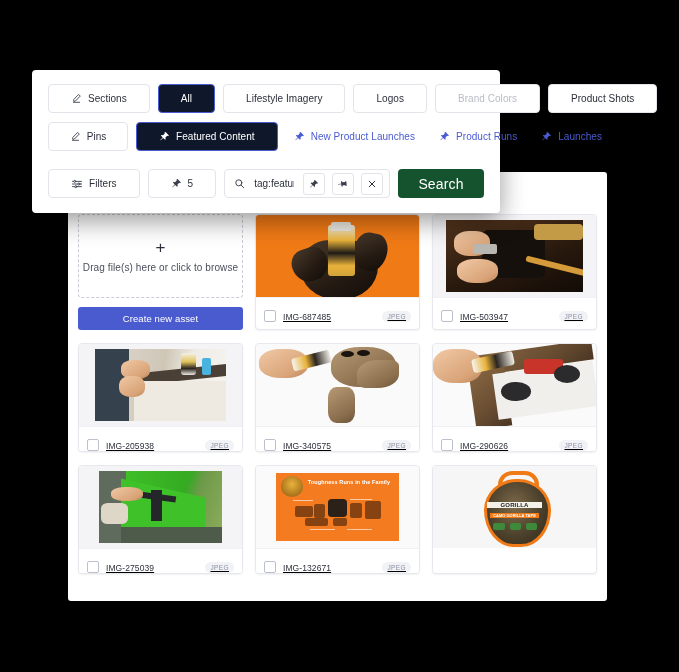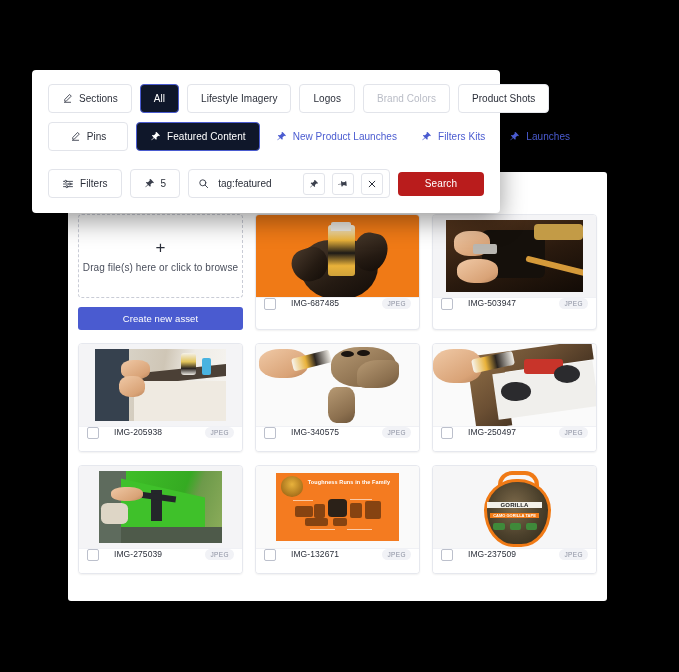--- a/index.html
+++ b/index.html
@@ -95,25 +95,26 @@
   }
   .thumb {
     height: 82px;
     position: relative;
     overflow: hidden;
     background: #f3f4f7;
   }
   .card-foot {
     height: 24px;
     display: flex;
-    align-items: flex-start;
+    align-items: flex-end;
     padding: 0 8px;
-    gap: 15px;
+    gap: 7px;
     background: #fff;
     border-top: 1px solid #f0f1f5;
+    text-decoration: underline;
   }
   .chk {
     width: 10px; height: 10px;
     border: 1px solid #bcc0cc;
     border-radius: 2px;
     background: #fff;
     flex: 0 0 auto;
   }
   .card-name {
     font-size: 8.5px;
@@ -208,21 +209,21 @@
     flex-direction: column;
     gap: 9px;
   }
   .row { display: flex; align-items: center; gap: 8px; }
 
   .pill {
     border: 1px solid #e2e4ea;
     background: #ffffff;
     border-radius: 4px;
     height: 29px;
-    padding: 0 13px;
+    padding: 0 22px;
     display: inline-flex;
     align-items: center;
     justify-content: center;
     gap: 6px;
     font-size: 10px;
     color: #2b2f3a;
     cursor: pointer;
     white-space: nowrap;
     box-sizing: border-box;
     font-family: "Liberation Sans", sans-serif;
@@ -277,22 +278,22 @@
     font-family: "Liberation Sans", sans-serif;
   }
   .iconbtn {
     width: 20px; height: 20px;
     border: 1px solid #e2e4ea;
     border-radius: 3px;
     display: inline-flex; align-items:center; justify-content:center;
     background:#fff; cursor:pointer; flex:0 0 auto;
   }
   .search-btn {
-    background:#b91c1c; color:#fff; border:none; border-radius:4px;
-    height:24px; min-width:86px; font-size:10px; cursor:pointer;
+    background:#14532d; color:#fff; border:none; border-radius:4px;
+    height:29px; min-width:86px; font-size:14px; cursor:pointer;
     font-family:"Liberation Sans", sans-serif; letter-spacing:.01em;
   }
   .count { font-size:10px; color:#2b2f3a; }
 </style>
 </head>
 <body>
 
 <div id="asset-panel">
   <div id="asset-panel-inner">
     <div class="grid">
@@ -386,21 +387,21 @@
             <div class="shape" style="left:38%;top:28%;width:62%;height:56%;background:#f0efec;transform:rotate(-8deg);"></div>
             <div class="shape hand" style="left:0%;top:6%;width:30%;height:42%;"></div>
             <div class="shape bottle" style="left:24%;top:14%;width:26%;height:17%;background:linear-gradient(90deg,#f6f4ef 0%,#e9b23a 32%,#2b2520 58%,#f2efe8 100%);border-radius:3px;transform:rotate(-12deg);"></div>
             <div class="shape" style="left:56%;top:18%;width:24%;height:18%;background:#c8342a;border-radius:3px;"></div>
             <div class="shape" style="left:74%;top:26%;width:16%;height:22%;background:#2b2b2e;border-radius:50%;"></div>
             <div class="shape" style="left:42%;top:46%;width:18%;height:24%;background:#2b2b2e;border-radius:50%;"></div>
           </div>
         </div>
         <div class="card-foot">
           <span class="chk"></span>
-          <span class="card-name">IMG-250497</span>
+          <span class="card-name">IMG-290626</span>
           <span class="fmt">JPEG</span>
         </div>
       </div>
 
       <div class="card">
         <div class="thumb t-tent">
           <div class="inset">
             <div class="shape" style="left:0;top:0;width:22%;height:100%;background:#5e6b5d;"></div>
             <div class="shape" style="left:18%;top:0;width:68%;height:88%;background:#3fc12a;clip-path:polygon(0 12%,100% 42%,100% 100%,0 100%);"></div>
             <div class="shape" style="left:18%;top:78%;width:84%;height:22%;background:#4e5a4a;"></div>
@@ -447,25 +448,20 @@
           <div class="ph">
             <div class="shape tapehandle" style="left:40%;top:6%;width:20%;height:16%;"></div>
             <div class="shape tapeblob" style="left:31%;top:16%;width:38%;height:76%;"></div>
             <div class="tapelabel" style="left:33%;top:44%;width:34%;">GORILLA</div>
             <div class="tapelabel2" style="left:35%;top:57%;width:30%;">CAMO GORILLA TAPE</div>
             <div class="shape" style="left:37%;top:70%;width:7%;height:8%;background:#3f8a3a;border-radius:2px;"></div>
             <div class="shape" style="left:47%;top:70%;width:7%;height:8%;background:#3f8a3a;border-radius:2px;"></div>
             <div class="shape" style="left:57%;top:70%;width:7%;height:8%;background:#3f8a3a;border-radius:2px;"></div>
           </div>
         </div>
-        <div class="card-foot">
-          <span class="chk"></span>
-          <span class="card-name">IMG-237509</span>
-          <span class="fmt">JPEG</span>
-        </div>
       </div>
 
     </div>
   </div>
 </div>
 
 <div id="filter-panel">
 
   <div class="row">
     <div class="pill label">
@@ -512,21 +508,21 @@
       </span>
       <span>New Product Launches</span>
     </div>
 
     <div class="pill ghost">
       <span class="glyph">
         <svg width="11" height="11" viewBox="0 0 16 16" fill="#4a5bd0">
           <path d="M9.6 1.6l4.8 4.8-1.1 1.1-1.3-.5-2.6 2.6.4 2.1-1 1L6 10.1l-3.6 3.5-.6-.6L5.4 9.4 2.7 6.7l1-1 2.1.4L8.4 3.5l-.5-1.3z"></path>
         </svg>
       </span>
-      <span>Filters Kits</span>
+      <span>Product Runs</span>
     </div>
 
     <div class="pill ghost">
       <span class="glyph">
         <svg width="11" height="11" viewBox="0 0 16 16" fill="#4a5bd0">
           <path d="M9.6 1.6l4.8 4.8-1.1 1.1-1.3-.5-2.6 2.6.4 2.1-1 1L6 10.1l-3.6 3.5-.6-.6L5.4 9.4 2.7 6.7l1-1 2.1.4L8.4 3.5l-.5-1.3z"></path>
         </svg>
       </span>
       <span>Launches</span>
     </div>

